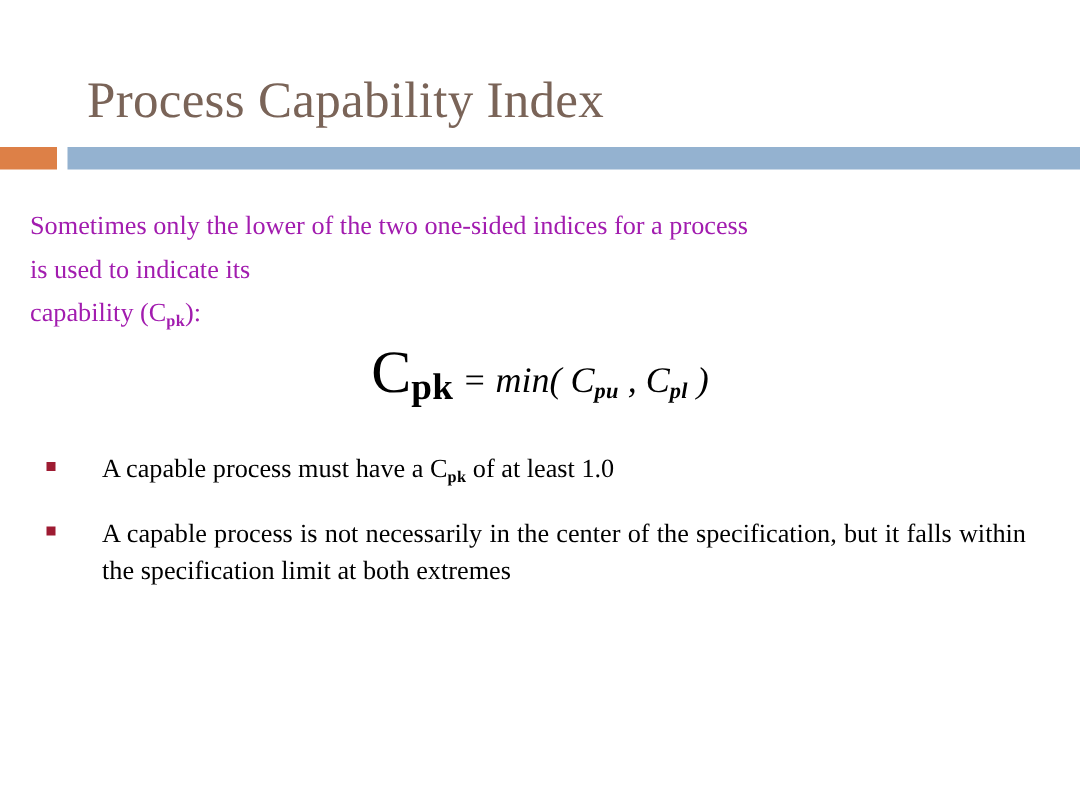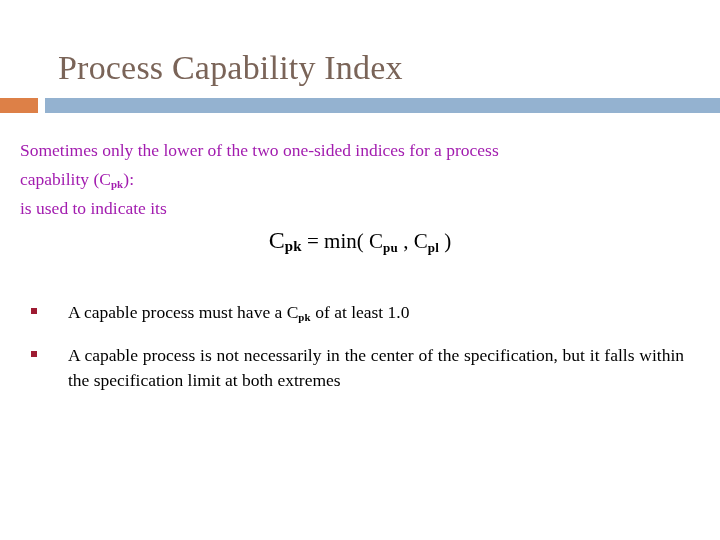--- a/index.html
+++ b/index.html
@@ -90,25 +90,26 @@
   .formula {
     position: absolute;
     left: 0;
     top: 100px;
     width: 720px;
     text-align: center;
     color: #000000;
     line-height: 1;
   }
   .formula .big-c {
-    font-size: 24px;
+    font-size: 40px;
     vertical-align: baseline;
   }
   .formula .rest {
-    font-size: 21px;
+    font-size: 24px;
+    font-style: italic;
   }
 
   sub {
     font-size: 0.62em;
     line-height: 0;
     vertical-align: baseline;
     position: relative;
     bottom: -0.28em;
     font-weight: 700;
     letter-spacing: 0.2px;
@@ -157,22 +158,22 @@
 
   <div class="accent-bar-wrap">
     <div class="accent-orange"></div>
     <div class="accent-blue"></div>
   </div>
 
   <div class="body-area">
 
     <div class="intro">
       <span class="line">Sometimes only the lower of the two one-sided indices for a process</span>
+      <span class="line">is used to indicate its</span>
       <span class="line"><span>capability (C</span><sub>pk</sub><span>):</span></span>
-      <span class="line">is used to indicate its</span>
     </div>
 
     <div class="formula">
       <span class="big-c"><span>C</span><sub>pk</sub></span><span class="rest"><span> = min( C</span><sub class="sub-light">pu</sub><span> , C</span><sub class="sub-light">pl</sub><span> )</span></span>
     </div>
 
     <div class="bullet-list">
 
       <div class="bullet-row">
         <span class="marker"></span>

